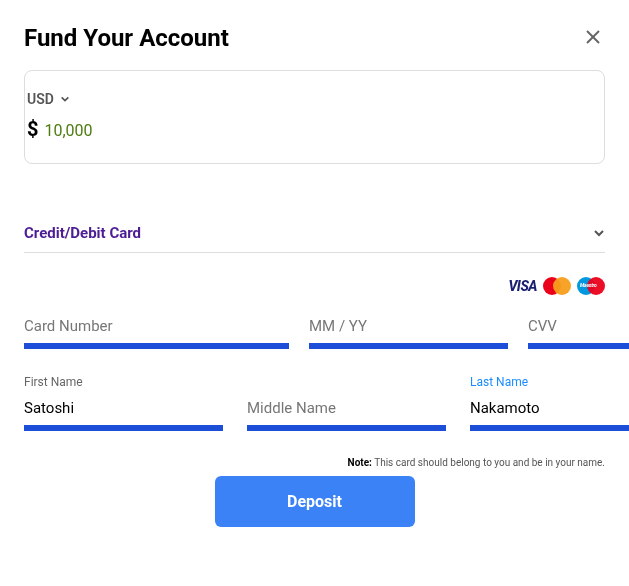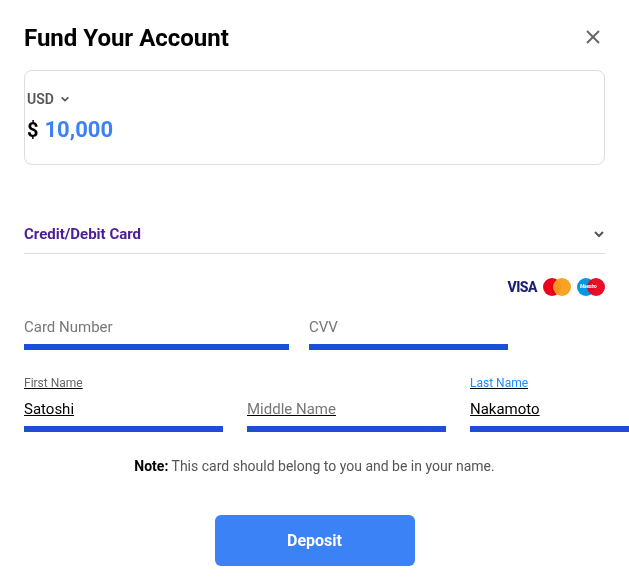--- a/index.html
+++ b/index.html
@@ -68,23 +68,23 @@
       display: flex;
       align-items: baseline;
       gap: 6px;
     }
     .amount-symbol {
       font-size: 20px;
       font-weight: 700;
       color: #000;
     }
     .amount-value {
-      font-size: 22px;
-      font-weight: 700;
-      color: #3b82f6;
+      font-size: 16px;
+      font-weight: 400;
+      color: #4d7c0f;
       border: none;
       outline: none;
       background: transparent;
       width: 200px;
       font-family: inherit;
     }
     .method-selector {
       display: flex;
       justify-content: space-between;
       align-items: center;
@@ -108,20 +108,21 @@
     .card-logos {
       display: flex;
       justify-content: flex-end;
       align-items: center;
       gap: 6px;
       margin-bottom: 14px;
     }
     .logo-visa {
       color: #1A1F71;
       font-weight: 800;
+      font-style: italic;
       font-size: 14px;
       letter-spacing: -0.5px;
     }
     .logo-mc {
       display: inline-block;
       position: relative;
       width: 28px;
       height: 18px;
     }
     .logo-mc .c1 {
@@ -201,38 +202,37 @@
       color: #000;
     }
     .field input::placeholder {
       color: #777;
     }
     .name-fields-row {
       display: flex;
       gap: 24px;
       margin-bottom: 26px;
       align-items: flex-end;
-      text-decoration: underline;
     }
     .field-first { flex: 0 0 175px; }
     .field-middle { flex: 0 0 175px; justify-content: center; }
     .field-last { flex: 0 0 175px; }
     .small-label {
       font-size: 12px;
       color: #666;
       margin-bottom: 2px;
     }
     .small-label.active {
       color: #1a8cff;
     }
     .note-row {
-      text-align: center;
-      font-size: 14px;
+      text-align: right;
+      font-size: 10px;
       color: #555;
-      margin-bottom: 41px;
+      margin-bottom: 8px;
     }
     .note-row .note-strong {
       font-weight: 700;
       color: #000;
     }
     .deposit-row {
       display: flex;
       justify-content: center;
     }
     .deposit-btn {
@@ -290,20 +290,23 @@
     <span class="c1"></span>
       <span class="c2"></span>
     <span class="txt">Maestro</span>
   </span>
 </div>
 
 <div class="card-fields-row">
   <div class="field field-card-number">
     <input type="text" placeholder="Card Number" style="">
   </div>
+  <div class="field field-expiry">
+    <input type="text" placeholder="MM / YY" style="">
+  </div>
   <div class="field field-cvv">
     <input type="text" placeholder="CVV" style="">
   </div>
 </div>
 
 <div class="name-fields-row">
   <div class="field field-first">
     <span class="small-label">First Name</span>
     <input type="text" value="Satoshi" style="">
   </div>

